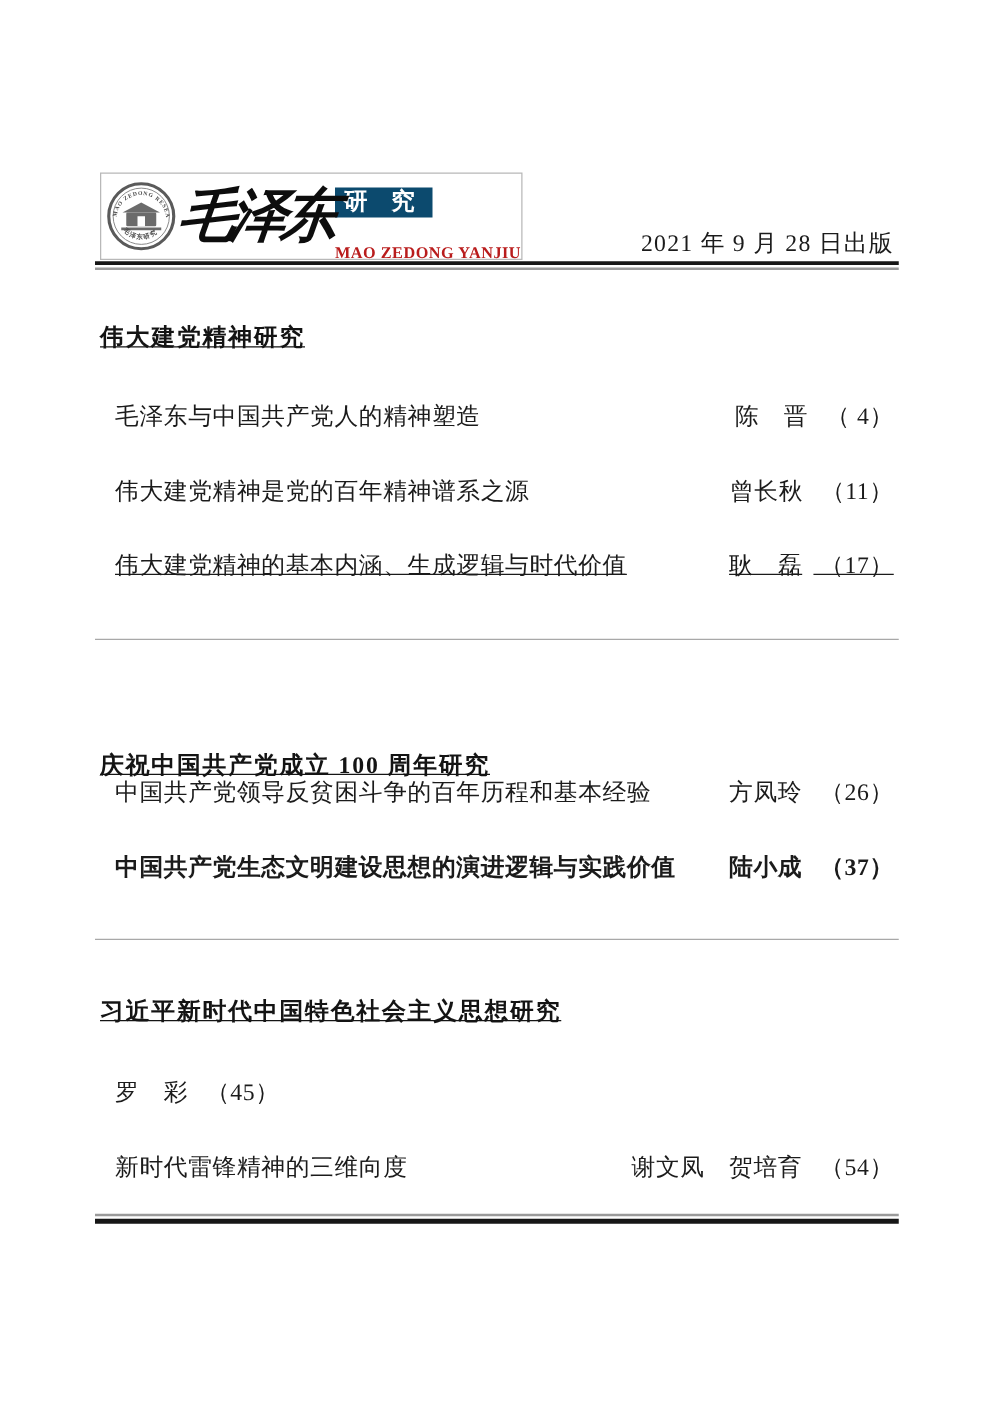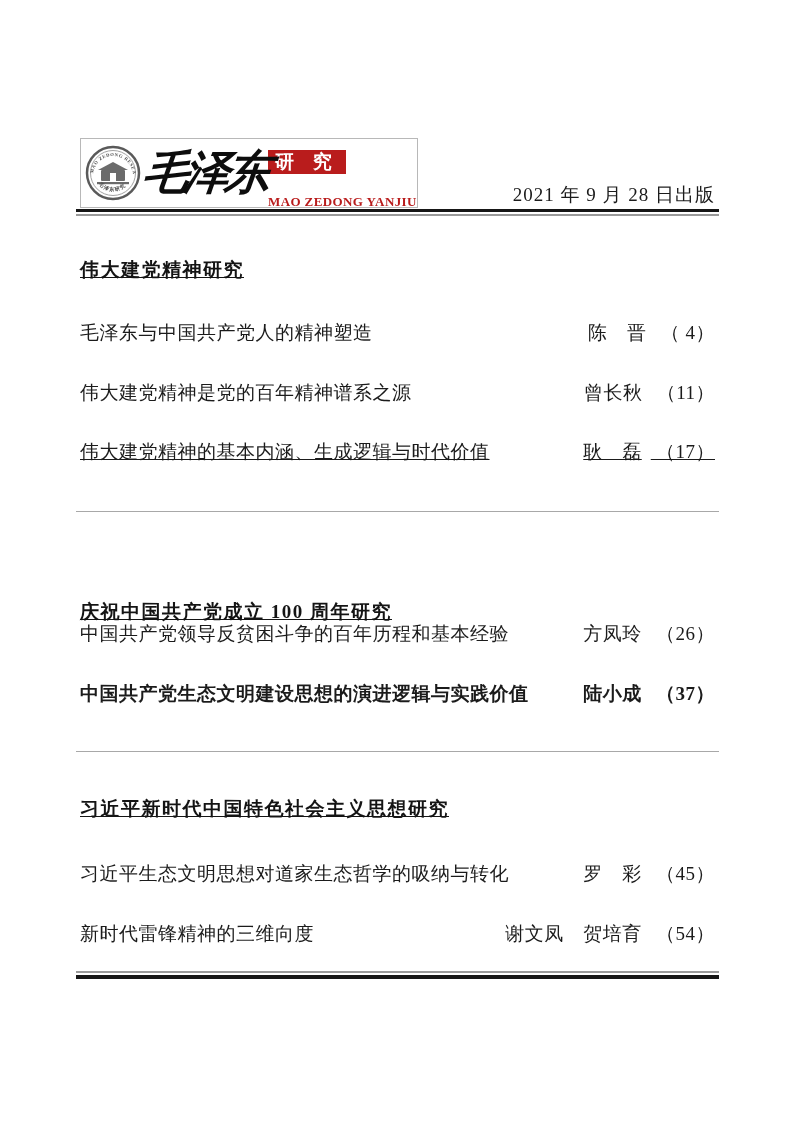--- a/index.html
+++ b/index.html
@@ -15,21 +15,21 @@
     display:flex;align-items:center;
   }
   .seal{flex:0 0 auto;margin-left:4px;}
   .calligraphy{
     font-size:46px;font-weight:bold;font-style:italic;line-height:1;
     letter-spacing:-5px;margin-left:2px;transform:skewX(-6deg);
     white-space:nowrap;color:#0d0d0d;
   }
   .title-col{display:flex;flex-direction:column;margin-left:2px;margin-top:14px;}
   .yanjiu-box{
-    align-self:flex-start;background:#b91c1c;color:#ffffff;
+    align-self:flex-start;background:#0c4a6e;color:#ffffff;
     font-weight:bold;font-size:19px;line-height:1.15;
     padding:1px 7px 2px 7px;letter-spacing:7px;white-space:nowrap;
   }
   .latin-title{
     font-weight:bold;font-size:13px;letter-spacing:0.4px;
     margin-top:20px;white-space:nowrap;color:#b91c1c;
   }
   .pub-date{
     position:absolute;right:79px;top:182px;font-size:19px;
     letter-spacing:1px;white-space:nowrap;
@@ -46,21 +46,21 @@
   .rule-thin{position:absolute;left:76px;width:643px;border-top:1px solid #a8a8a8;}
   .rule-thin.r1{top:511px;}
   .rule-thin.r2{top:751px;}
   
   .section-heading{
     position:absolute;left:80px;font-size:19px;font-weight:bold;
     letter-spacing:1.5px;white-space:nowrap;color:#141414;text-decoration:underline;
   }
   .h1{top:257px;} .h2{top:560px;margin-top:39px;} .h3{top:796px;}
   .toc-row{
-    position:absolute;left:80px;right:79px;
+    position:absolute;left:92px;right:79px;
     display:flex;justify-content:space-between;align-items:baseline;
     font-size:19px;
   }
   .row1{top:320px;} .row2{top:380px;} .row3{top:439px;text-decoration:underline;}
   .row4{top:621px;} .row5{top:681px;font-weight:bold;}
   .row6{top:861px;} .row7{top:921px;}
   .toc-title{white-space:nowrap;letter-spacing:0.5px;}
   .toc-right{white-space:nowrap;letter-spacing:0.5px;}
   .toc-authors{margin-right:9px;}
   .seal-building{fill:#6b6b6b;}
@@ -145,21 +145,20 @@
     <span class="toc-title">中国共产党生态文明建设思想的演进逻辑与实践价值</span>
     <span class="toc-right">
       <span class="toc-authors">陆小成</span>
       <span class="toc-page">（37）</span>
     </span>
   </div>
 
   <div class="section-heading h3">习近平新时代中国特色社会主义思想研究</div>
 
   <div class="toc-row row6">
-    <span class="toc-title">习近平生态文明思想对道家生态哲学的吸纳与转化</span>
     <span class="toc-right">
       <span class="toc-authors">罗　彩</span>
       <span class="toc-page">（45）</span>
     </span>
   </div>
 
   <div class="toc-row row7">
     <span class="toc-title">新时代雷锋精神的三维向度</span>
     <span class="toc-right">
       <span class="toc-authors">谢文凤　贺培育</span>

